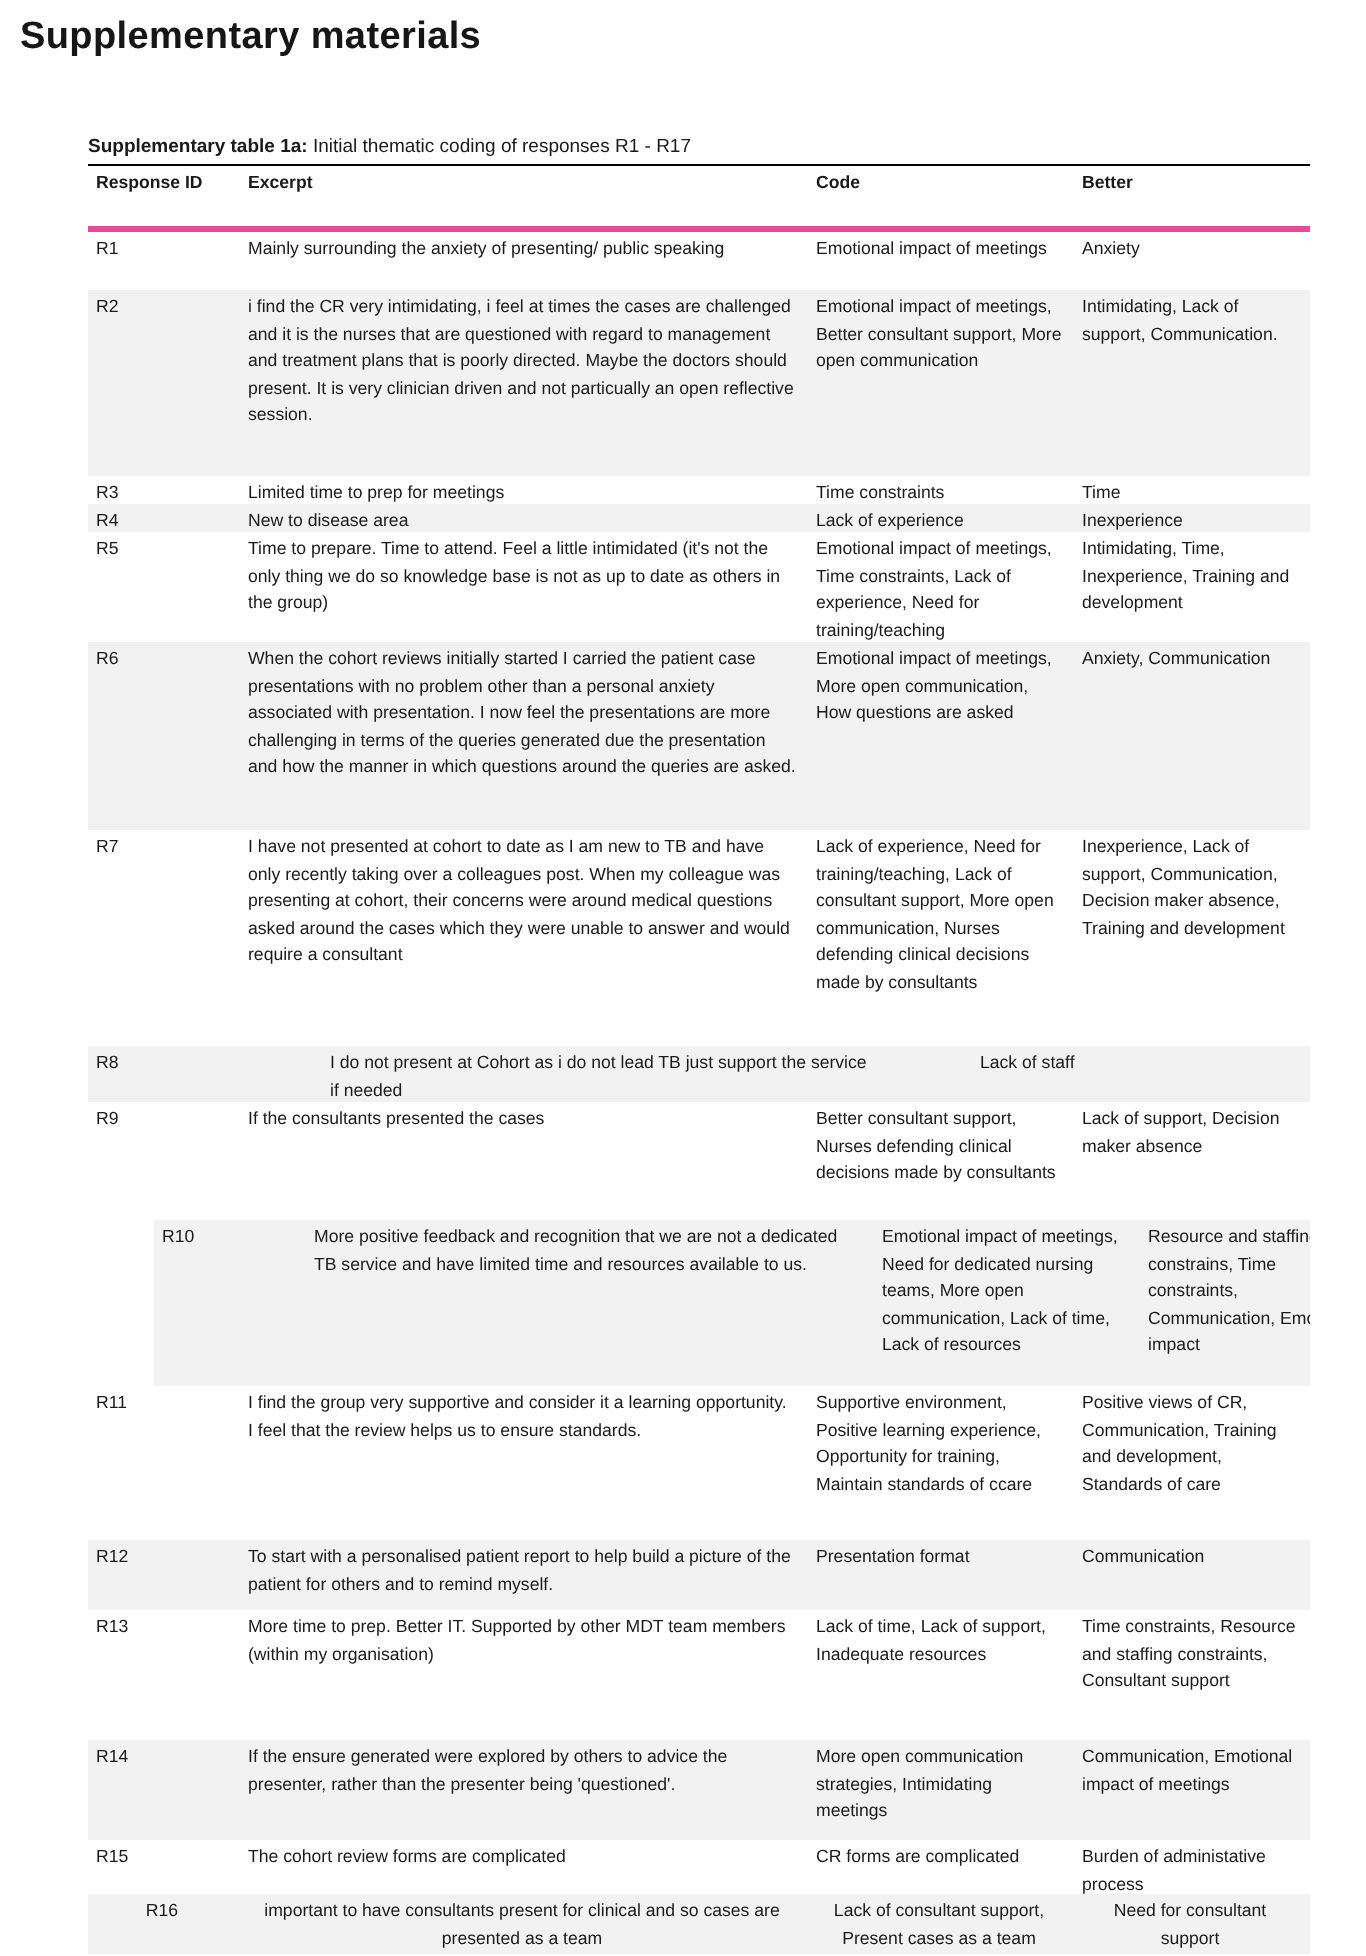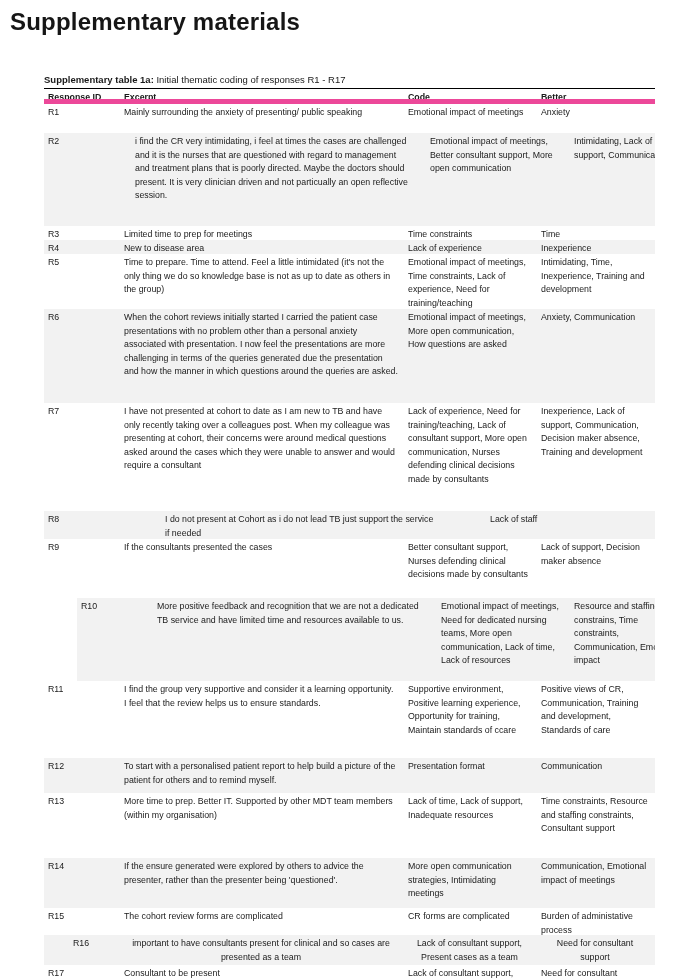--- a/index.html
+++ b/index.html
@@ -1,44 +1,44 @@
 <!DOCTYPE html>
 <html><head>
 <meta charset="utf-8">
 <style>
   * { margin: 0; padding: 0; box-sizing: border-box; }
   html, body { width: 683px; height: 978px; overflow: hidden; background: #ffffff; }
   body { font-family: "Liberation Sans", sans-serif; color: #1a1a1a; }
 
   .page-heading {
     margin: 8px 0 0 10px;
-    font-size: 24px;
+    font-size: 19px;
     font-weight: 600;
     letter-spacing: 0.2px;
     color: #161616;
   }
 
   .doc { margin-left: 44px; margin-right: 28px; }
 
   .table-caption {
     margin-top: 37px;
     font-size: 9.5px;
     line-height: 13px;
     color: #1a1a1a;
   }
   .table-caption .cap-bold { font-weight: bold; }
 
   .tbl { width: 611px; margin-top: 2px; }
 
   .thead {
     display: grid;
     grid-template-columns: 76px 284px 133px 118px;
-    height: 16px;
+    height: 34px;
     border-top: 1.5px solid #000;
-    border-bottom: 5px solid #ec4899;
+    border-bottom: 3px solid #ec4899;
     font-weight: bold;
     font-size: 8.8px;
     line-height: 15px;
     overflow: hidden;
   }
   .thead .hc { padding: 1px 6px 0 4px; }
 
   .tbody { width: 611px; }
 
   .trow {
@@ -47,21 +47,21 @@
     overflow: hidden;
     font-size: 8.8px;
     line-height: 13.5px;
   }
   .tbody .trow:nth-child(even) { background: #f2f2f2; }
 
   .tc { padding: 2px 6px 0 4px; overflow: hidden; }
   .b { font-weight: normal; }
 
   .trow[data-rowid="R1"]  { height: 29px; }
-  .trow[data-rowid="R2"]  { height: 93px; gap: 11px; }
+  .trow[data-rowid="R2"]  { height: 93px; }
   .trow[data-rowid="R3"]  { height: 14px; }
   .trow[data-rowid="R4"]  { height: 14px; }
   .trow[data-rowid="R5"]  { height: 55px; }
   .trow[data-rowid="R6"]  { height: 94px; }
   .trow[data-rowid="R7"]  { height: 108px; }
   .trow[data-rowid="R8"]  { height: 28px; gap: 41px; }
   .trow[data-rowid="R9"]  { height: 59px; }
   .trow[data-rowid="R10"] { height: 83px; margin-left: 33px; }
   .trow[data-rowid="R11"] { height: 77px; }
   .trow[data-rowid="R12"] { height: 35px; }

